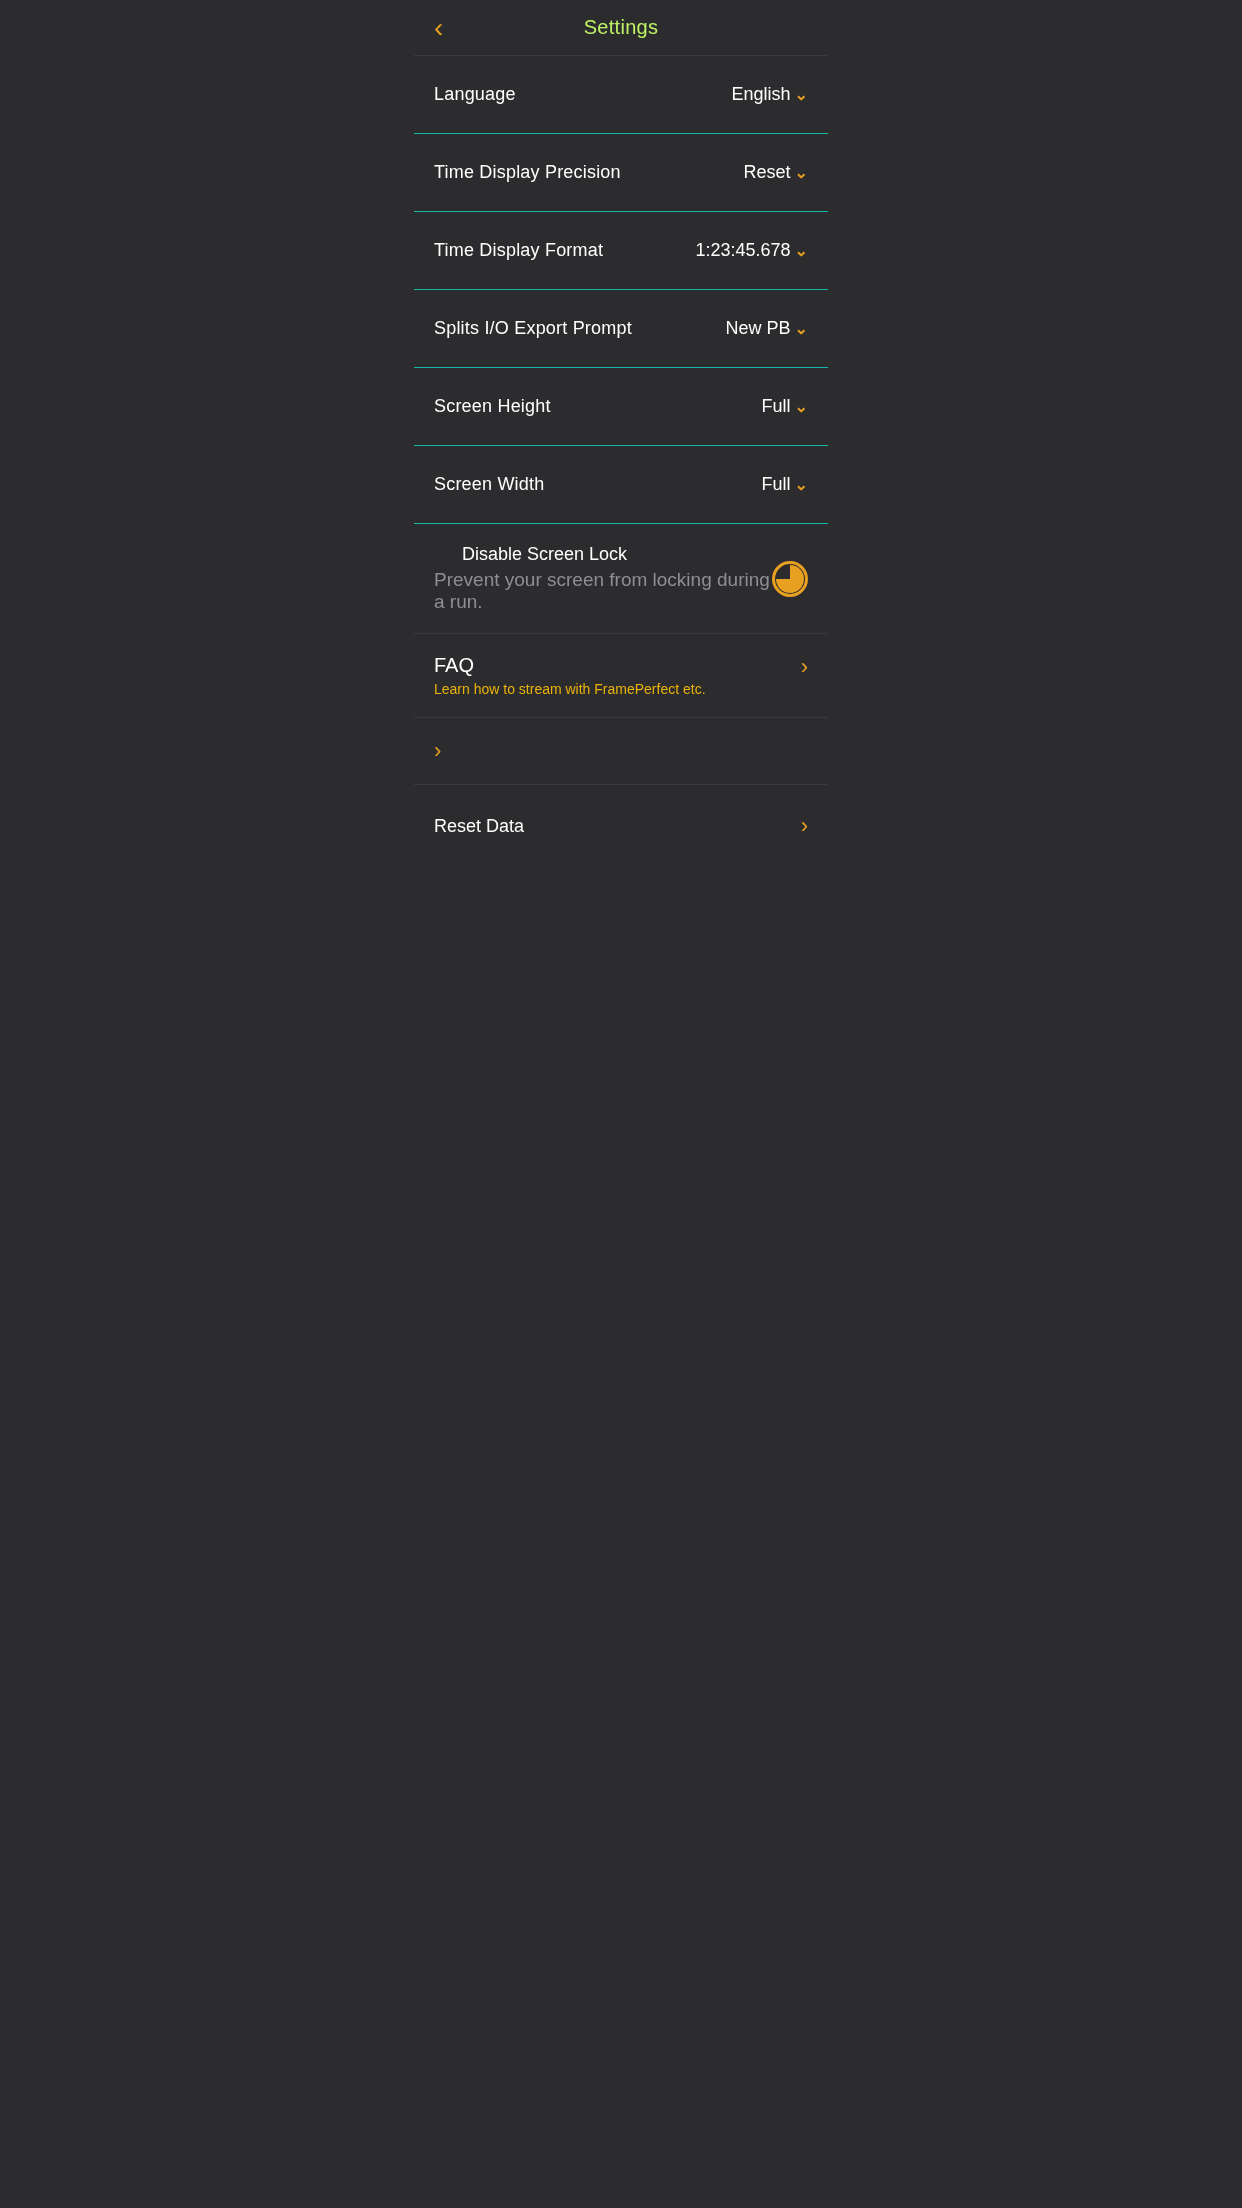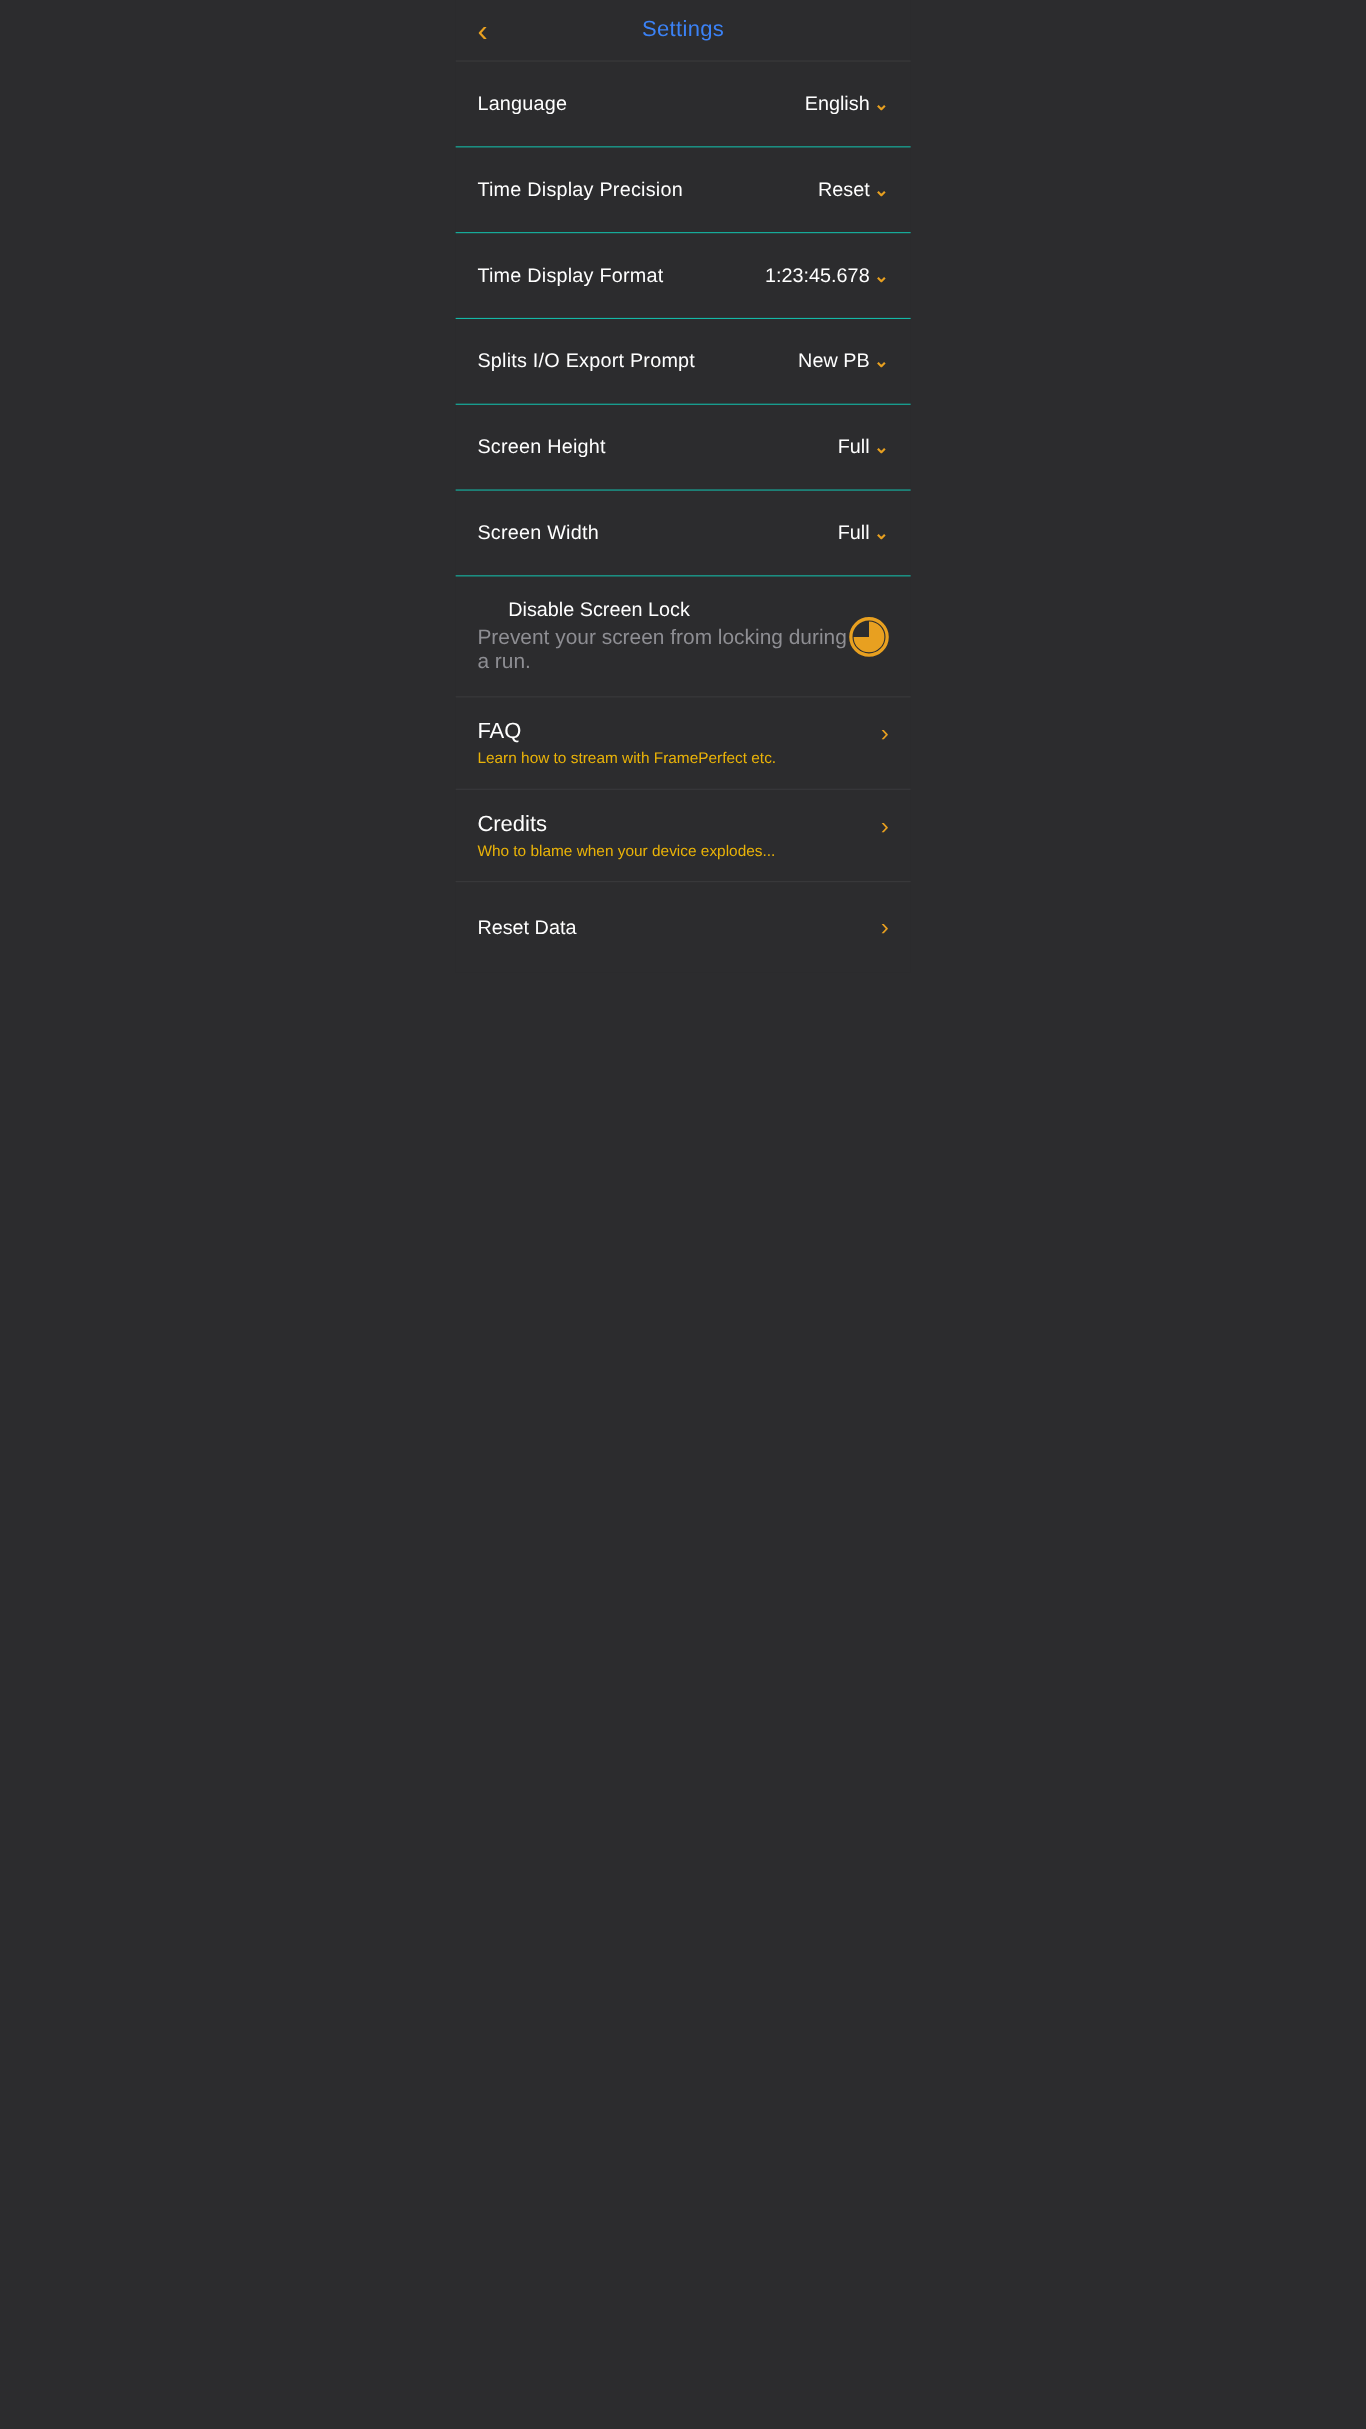--- a/index.html
+++ b/index.html
@@ -35,21 +35,21 @@
       color: #e8a020;
       font-size: 28px;
       font-weight: 300;
       cursor: pointer;
       line-height: 1;
     }
 
     .header-title {
       font-size: 20px;
       font-weight: 400;
-      color: #3b82f6;
+      color: #bef264;
       letter-spacing: 0.3px;
     }
 
     .settings-list {
       background-color: #2c2c2e;
     }
 
     .settings-row {
       display: flex;
       align-items: center;
@@ -257,24 +257,20 @@
 
     <div class="faq-credits-row">
       <div class="faq-credits-left">
         <div class="faq-credits-title">FAQ</div>
         <div class="faq-credits-subtitle">Learn how to stream with FramePerfect etc.</div>
       </div>
       <div class="faq-credits-right">›</div>
     </div>
 
     <div class="faq-credits-row">
-      <div class="faq-credits-left">
-        <div class="faq-credits-title">Credits</div>
-        <div class="faq-credits-subtitle">Who to blame when your device explodes...</div>
-      </div>
       <div class="faq-credits-right">›</div>
     </div>
 
     <div class="reset-row">
       <span class="reset-label">Reset Data</span>
       <span class="chevron-right" style="color: #e8a020; font-size: 22px;">›</span>
     </div>
 
   </div>
 </div>

